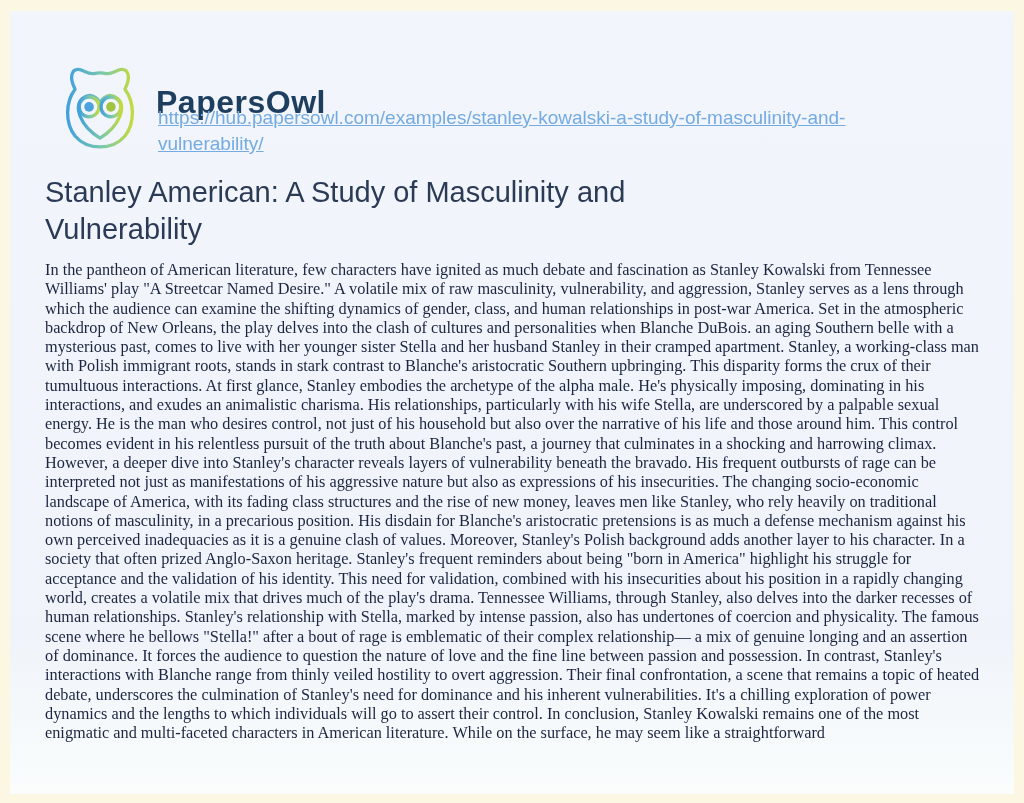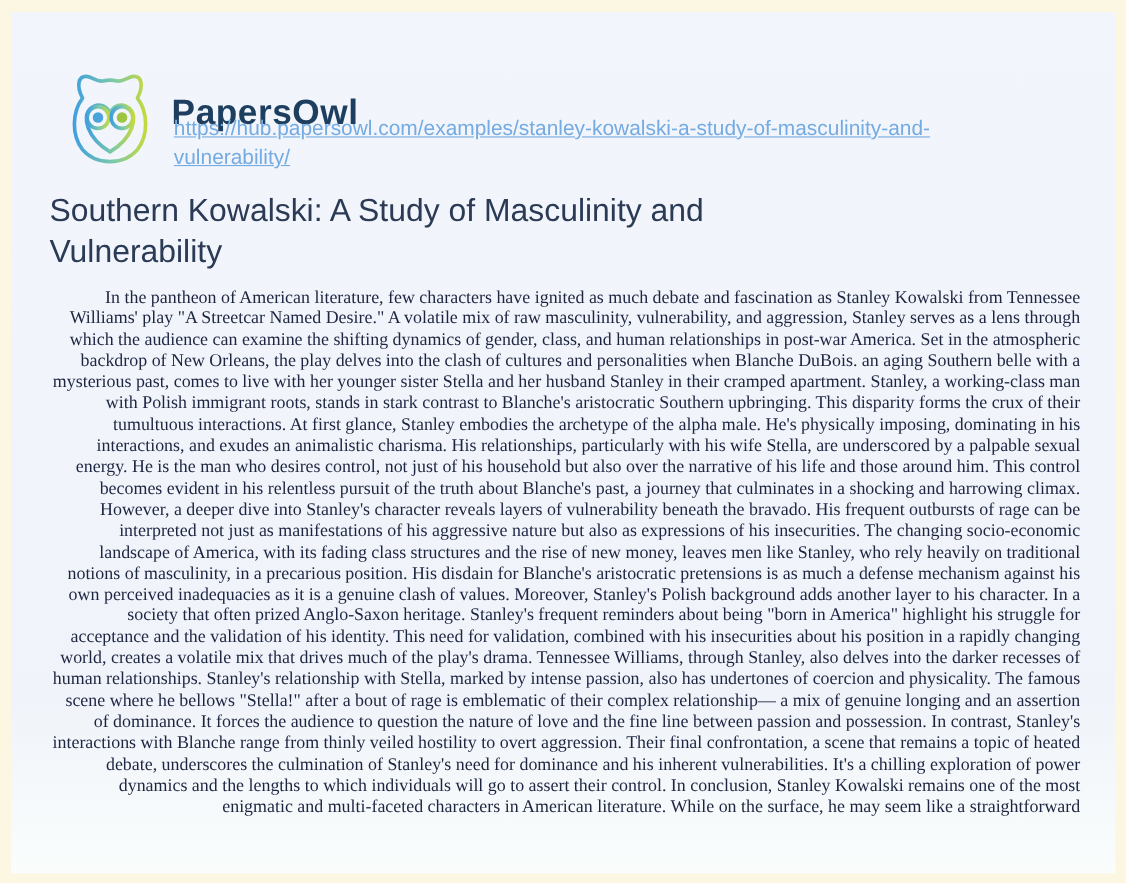--- a/index.html
+++ b/index.html
@@ -54,21 +54,20 @@
   }
   .body-text {
     position: absolute;
     left: 35px; top: 249px;
     width: 937px;
     margin: 0;
     font-family: "Liberation Serif", serif;
     font-size: 16.3px;
     line-height: 19.3px;
     color: #1c2440;
-    text-align: right;
   }
 </style>
 </head>
 <body>
 
 <div class="panel">
 
   <svg class="logo" viewBox="0 0 100 100" aria-hidden="true">
     <defs>
       <linearGradient id="owlgrad" x1="0%" y1="0%" x2="100%" y2="0%">
@@ -85,17 +84,17 @@
       <path d="M50 55 L50 63"></path>
     </g>
     <circle cx="39.5" cy="47" r="4.6" fill="#4aa3de"></circle>
     <circle cx="60.5" cy="47" r="4.6" fill="#9ec441"></circle>
   </svg>
 
   <div class="brand">PapersOwl</div>
 
   <div class="url">https://hub.papersowl.com/examples/stanley-kowalski-a-study-of-masculinity-and-vulnerability/</div>
 
-  <h1 class="title">Southern Kowalski: A Study of Masculinity and Vulnerability</h1>
+  <h1 class="title">Stanley American: A Study of Masculinity and Vulnerability</h1>
 
   <p class="body-text">In the pantheon of American literature, few characters have ignited as much debate and fascination as Stanley Kowalski from Tennessee Williams' play "A Streetcar Named Desire." A volatile mix of raw masculinity, vulnerability, and aggression, Stanley serves as a lens through which the audience can examine the shifting dynamics of gender, class, and human relationships in post-war America. Set in the atmospheric backdrop of New Orleans, the play delves into the clash of cultures and personalities when Blanche DuBois. an aging Southern belle with a mysterious past, comes to live with her younger sister Stella and her husband Stanley in their cramped apartment. Stanley, a working-class man with Polish immigrant roots, stands in stark contrast to Blanche's aristocratic Southern upbringing. This disparity forms the crux of their tumultuous interactions. At first glance, Stanley embodies the archetype of the alpha male. He's physically imposing, dominating in his interactions, and exudes an animalistic charisma. His relationships, particularly with his wife Stella, are underscored by a palpable sexual energy. He is the man who desires control, not just of his household but also over the narrative of his life and those around him. This control becomes evident in his relentless pursuit of the truth about Blanche's past, a journey that culminates in a shocking and harrowing climax. However, a deeper dive into Stanley's character reveals layers of vulnerability beneath the bravado. His frequent outbursts of rage can be interpreted not just as manifestations of his aggressive nature but also as expressions of his insecurities. The changing socio-economic landscape of America, with its fading class structures and the rise of new money, leaves men like Stanley, who rely heavily on traditional notions of masculinity, in a precarious position. His disdain for Blanche's aristocratic pretensions is as much a defense mechanism against his own perceived inadequacies as it is a genuine clash of values. Moreover, Stanley's Polish background adds another layer to his character. In a society that often prized Anglo-Saxon heritage. Stanley's frequent reminders about being "born in America" highlight his struggle for acceptance and the validation of his identity. This need for validation, combined with his insecurities about his position in a rapidly changing world, creates a volatile mix that drives much of the play's drama. Tennessee Williams, through Stanley, also delves into the darker recesses of human relationships. Stanley's relationship with Stella, marked by intense passion, also has undertones of coercion and physicality. The famous scene where he bellows "Stella!" after a bout of rage is emblematic of their complex relationship— a mix of genuine longing and an assertion of dominance. It forces the audience to question the nature of love and the fine line between passion and possession. In contrast, Stanley's interactions with Blanche range from thinly veiled hostility to overt aggression. Their final confrontation, a scene that remains a topic of heated debate, underscores the culmination of Stanley's need for dominance and his inherent vulnerabilities. It's a chilling exploration of power dynamics and the lengths to which individuals will go to assert their control. In conclusion, Stanley Kowalski remains one of the most enigmatic and multi-faceted characters in American literature. While on the surface, he may seem like a straightforward</p>
 
 </div>
 
 </body></html>

